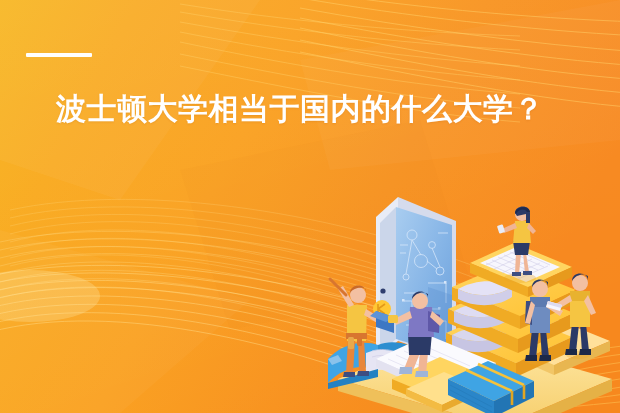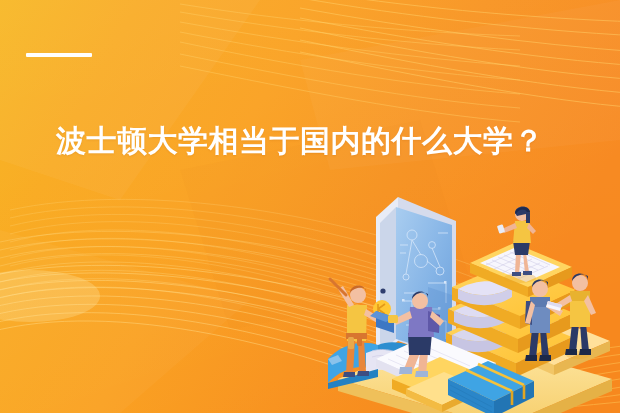--- a/index.html
+++ b/index.html
@@ -35,21 +35,21 @@
     left: 26px;
     top: 53px;
     width: 66px;
     height: 4px;
     background: #ffffff;
     border-radius: 1px;
   }
   .title-text {
     position: absolute;
     left: 56px;
-    top: 120px;
+    top: 88px;
     width: 520px;
     color: #ffffff;
     font-size: 30px;
     line-height: 42px;
     font-weight: bold;
     letter-spacing: 0.5px;
     white-space: nowrap;
     text-shadow: 0 1px 2px rgba(180,90,0,0.18);
   }
 

